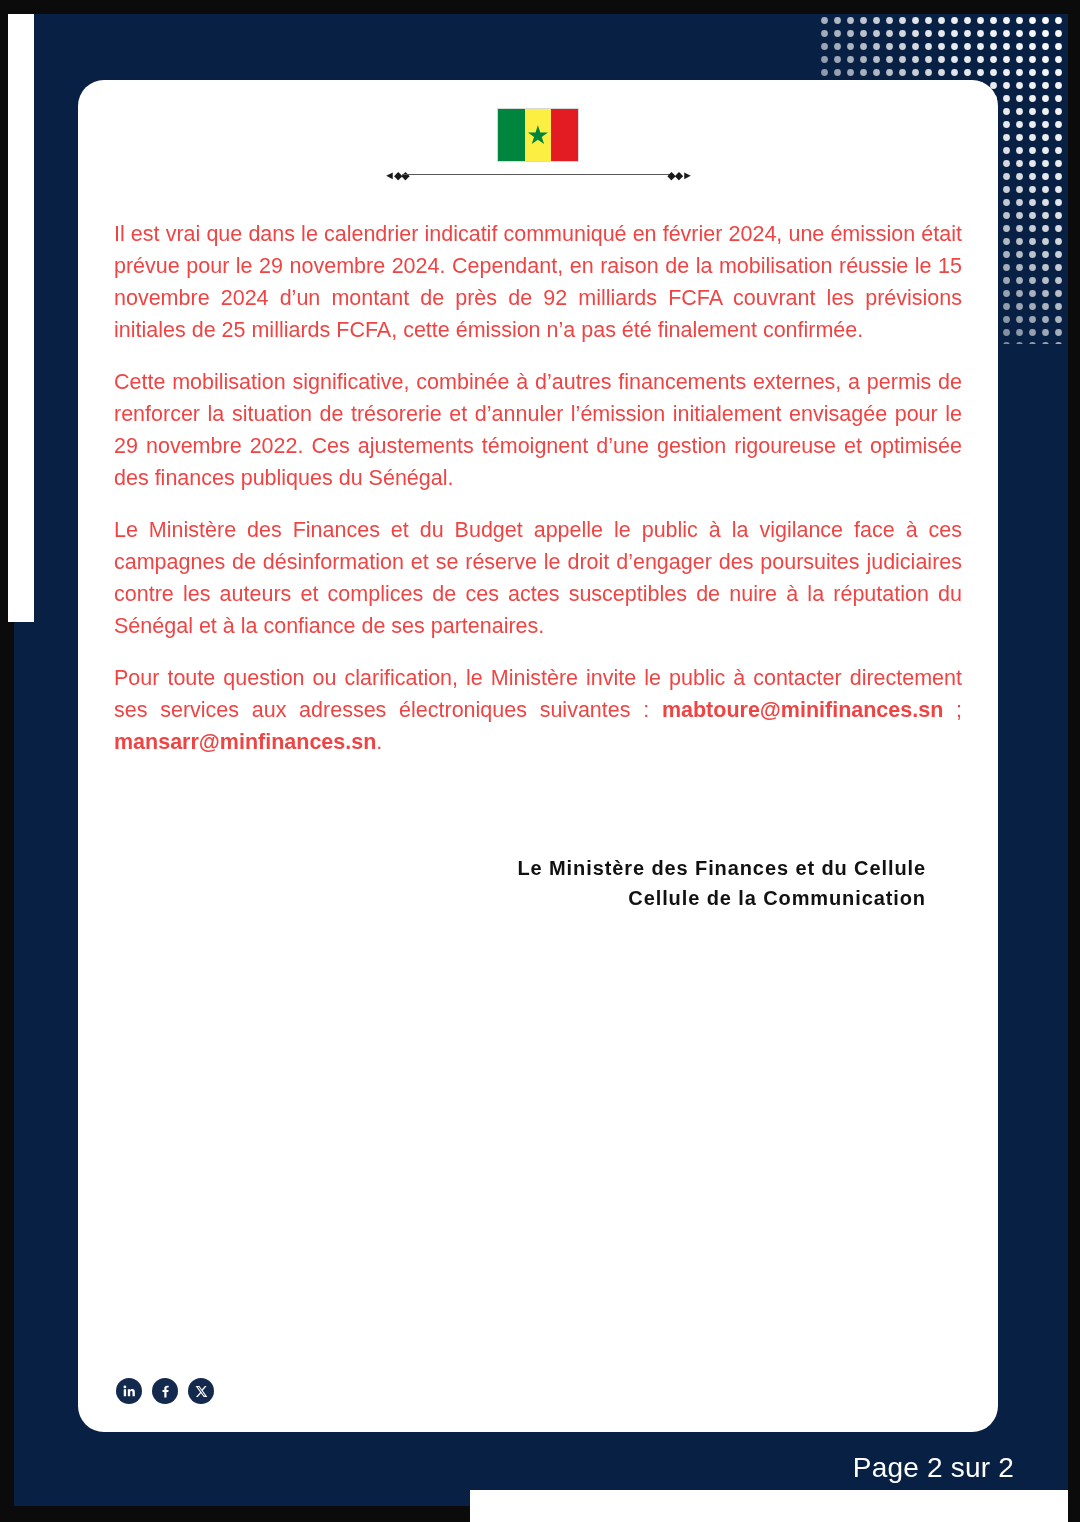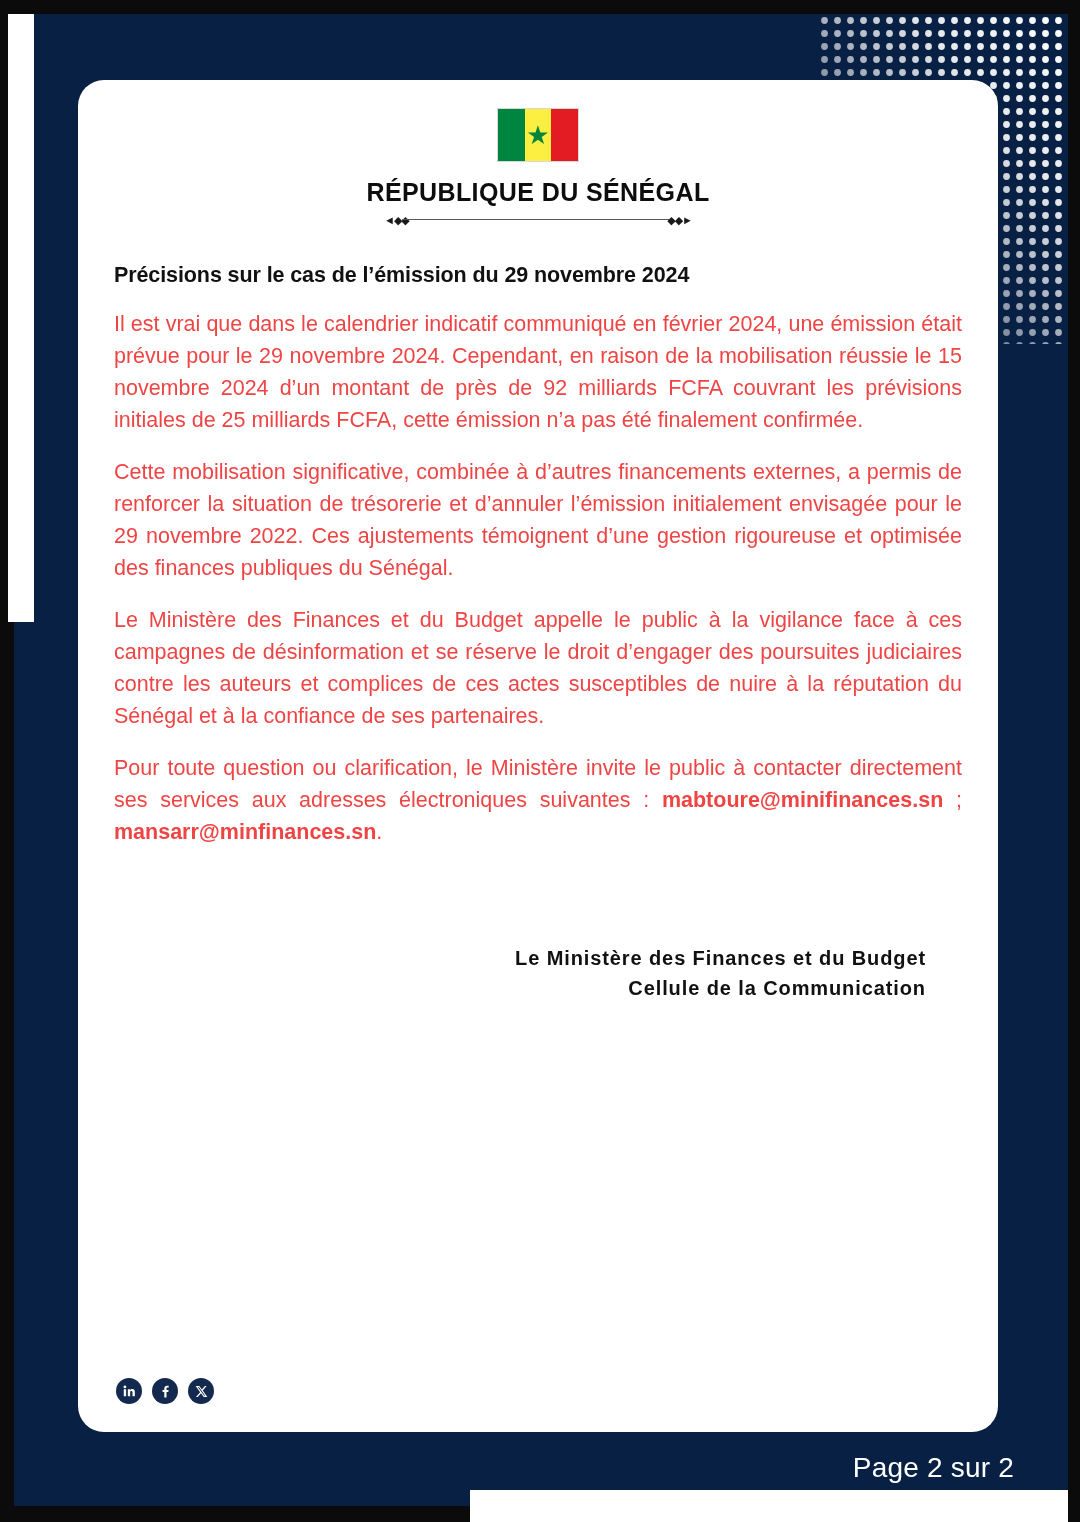--- a/index.html
+++ b/index.html
@@ -246,44 +246,42 @@
     <div class="letterhead">
 
       <div class="flag">
         <div class="flag-band flag-green"></div>
         <div class="flag-band flag-yellow">
           <span class="flag-star">★</span>
         </div>
         <div class="flag-band flag-red"></div>
       </div>
 
-      <div class="country-name">RÉPUBLIQUE DU SÉNÉGAL</div>
 
       <div class="divider">
         <span class="divider-orn left">◄◆◆</span>
         <div class="divider-line"></div>
         <span class="divider-orn right">◆◆►</span>
       </div>
 
     </div>
 
     <div class="body-wrap">
 
-      <h1 class="doc-title">Précisions sur le cas de l’émission du 29 novembre 2024</h1>
 
       <p class="para">Il est vrai que dans le calendrier indicatif communiqué en février 2024, une émission était prévue pour le 29 novembre 2024. Cependant, en raison de la mobilisation réussie le 15 novembre 2024 d’un montant de près de 92 milliards FCFA couvrant les prévisions initiales de 25 milliards FCFA, cette émission n’a pas été finalement confirmée.</p>
 
       <p class="para">Cette mobilisation significative, combinée à d’autres financements externes, a permis de renforcer la situation de trésorerie et d’annuler l’émission initialement envisagée pour le 29 novembre 2022. Ces ajustements témoignent d’une gestion rigoureuse et optimisée des finances publiques du Sénégal.</p>
 
       <p class="para">Le Ministère des Finances et du Budget appelle le public à la vigilance face à ces campagnes de désinformation et se réserve le droit d’engager des poursuites judiciaires contre les auteurs et complices de ces actes susceptibles de nuire à la réputation du Sénégal et à la confiance de ses partenaires.</p>
 
       <p class="para"><span>Pour toute question ou clarification, le Ministère invite le public à contacter directement ses services aux adresses électroniques suivantes : </span><span class="emails">mabtoure@minifinances.sn</span><span class="email-sep"> ; </span><span class="emails">mansarr@minfinances.sn</span><span>.</span></p>
 
       <div class="signature">
-        <div class="sig-line">Le Ministère des Finances et du Budget</div>
+        <div class="sig-line">Le Ministère des Finances et du Cellule</div>
         <div class="sig-line">Cellule de la Communication</div>
       </div>
     </div>
 
     <div class="socials">
       <div class="social-icon">
         <svg width="14" height="14" viewBox="0 0 24 24" fill="#ffffff">
           <rect x="3" y="9" width="4" height="12" rx="0.5"></rect>
           <circle cx="5" cy="5" r="2.4"></circle>
           <path d="M10 9h3.8v1.7c.6-1.1 2-2 3.9-2 3 0 4.3 1.9 4.3 5.2V21h-4v-6.3c0-1.6-.6-2.5-2-2.5-1.3 0-2 .9-2 2.5V21h-4V9z"></path>

